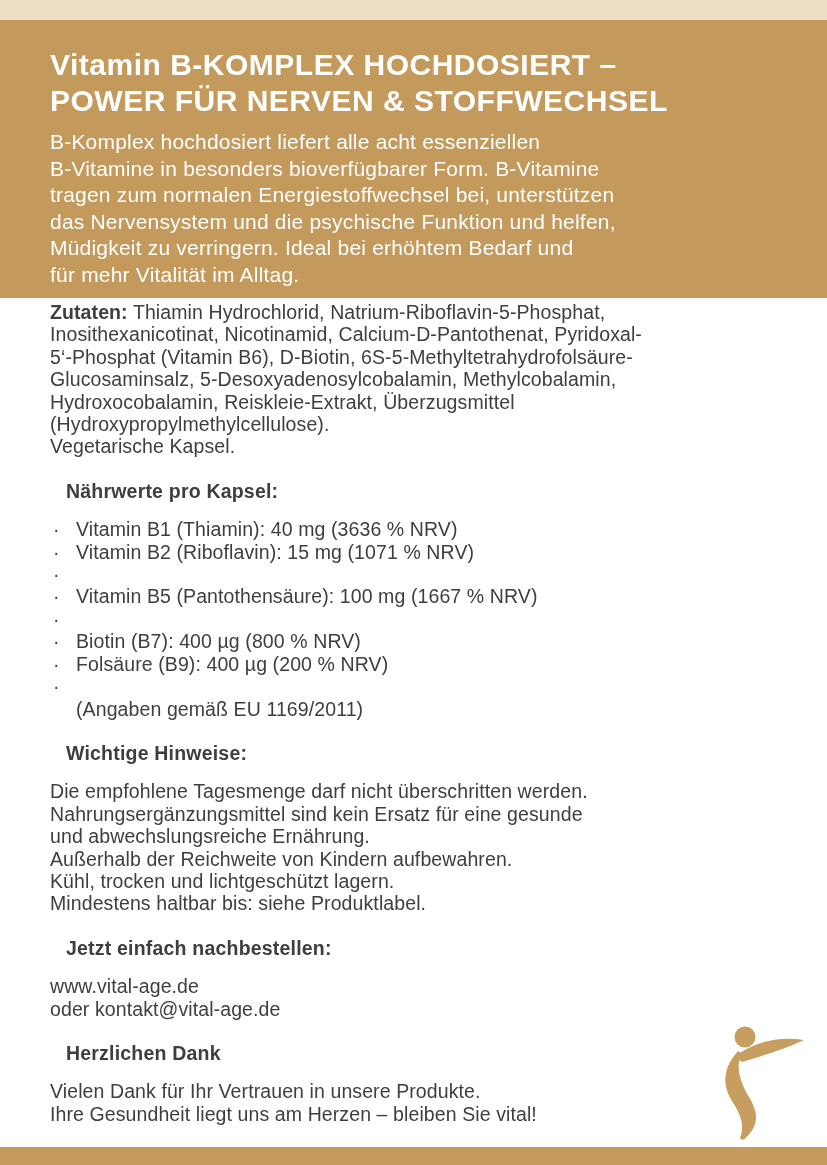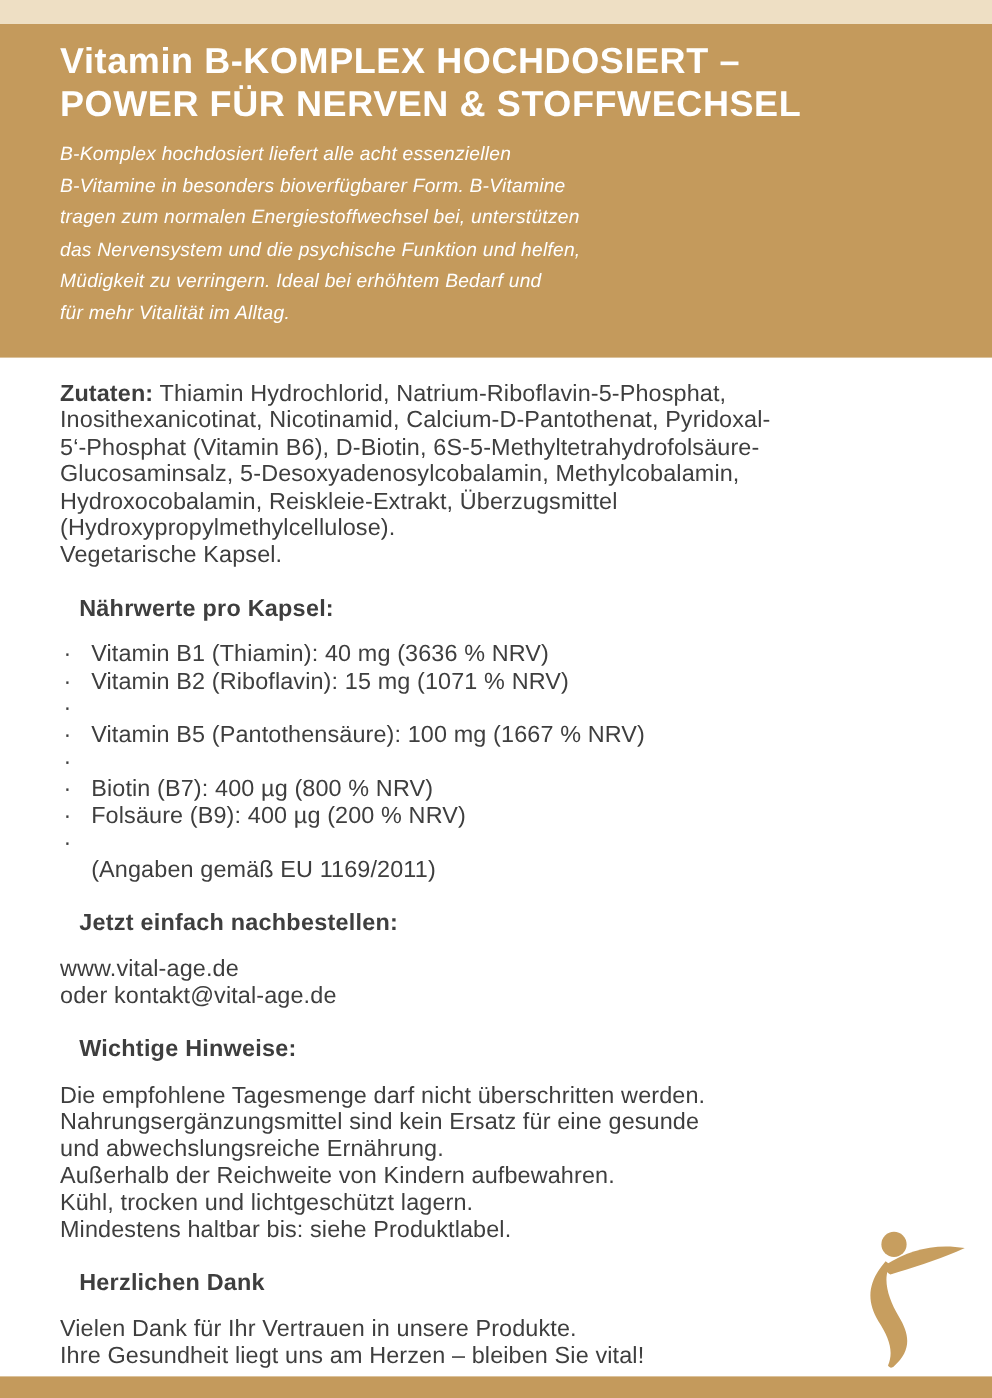--- a/index.html
+++ b/index.html
@@ -16,41 +16,40 @@
   .top-strip {
     height: 20px;
     width: 100%;
     background: #eedfc4;
   }
   .hero {
     height: 278px;
     width: 100%;
     background: #c49a5c;
     color: #ffffff;
-    padding: 14px 40px 0 50px;
+    padding: 27px 40px 0 50px;
   }
   .hero h1 {
     margin: 0;
     font-size: 30px;
     line-height: 36px;
     font-weight: 800;
     letter-spacing: 0.5px;
     white-space: pre-line;
   }
   .hero .desc {
     margin: 10px 0 0 0;
-    font-size: 16px;
+    font-size: 21px;
     line-height: 26.6px;
     font-weight: 400;
     letter-spacing: 0.2px;
     white-space: pre-line;
-    font-style: italic;
   }
   .content {
-    padding: 19px 40px 0 50px;
+    padding: 3px 40px 0 50px;
     font-size: 19.5px;
     line-height: 22.4px;
     letter-spacing: 0.1px;
   }
   .section { margin: 0 0 22px 0; }
   .section p { margin: 0; white-space: pre-line; }
   .section h2 {
     margin: 16px;
     font-size: 19.5px;
     line-height: 22.4px;
@@ -142,33 +141,33 @@
           </li>
         <li>
             <span class="bullet">·</span>
           </li>
       </ul>
       <p class="footnote">(Angaben gemäß EU 1169/2011)</p>
     </div>
 
 
     <div class="section">
-      <h2>Jetzt einfach nachbestellen:</h2>
-      <p>www.vital-age.de</p>
-      <p>oder kontakt@vital-age.de</p>
-    </div>
-
-    <div class="section">
       <h2>Wichtige Hinweise:</h2>
       <p>Die empfohlene Tagesmenge darf nicht überschritten werden.
 Nahrungsergänzungsmittel sind kein Ersatz für eine gesunde
 und abwechslungsreiche Ernährung.
 Außerhalb der Reichweite von Kindern aufbewahren.
 Kühl, trocken und lichtgeschützt lagern.
 Mindestens haltbar bis: siehe Produktlabel.</p>
+    </div>
+
+    <div class="section">
+      <h2>Jetzt einfach nachbestellen:</h2>
+      <p>www.vital-age.de</p>
+      <p>oder kontakt@vital-age.de</p>
     </div>
 
     <div class="section">
       <h2>Herzlichen Dank</h2>
       <p>Vielen Dank für Ihr Vertrauen in unsere Produkte.
 Ihre Gesundheit liegt uns am Herzen – bleiben Sie vital!</p>
     </div>
 
   </div>
 

